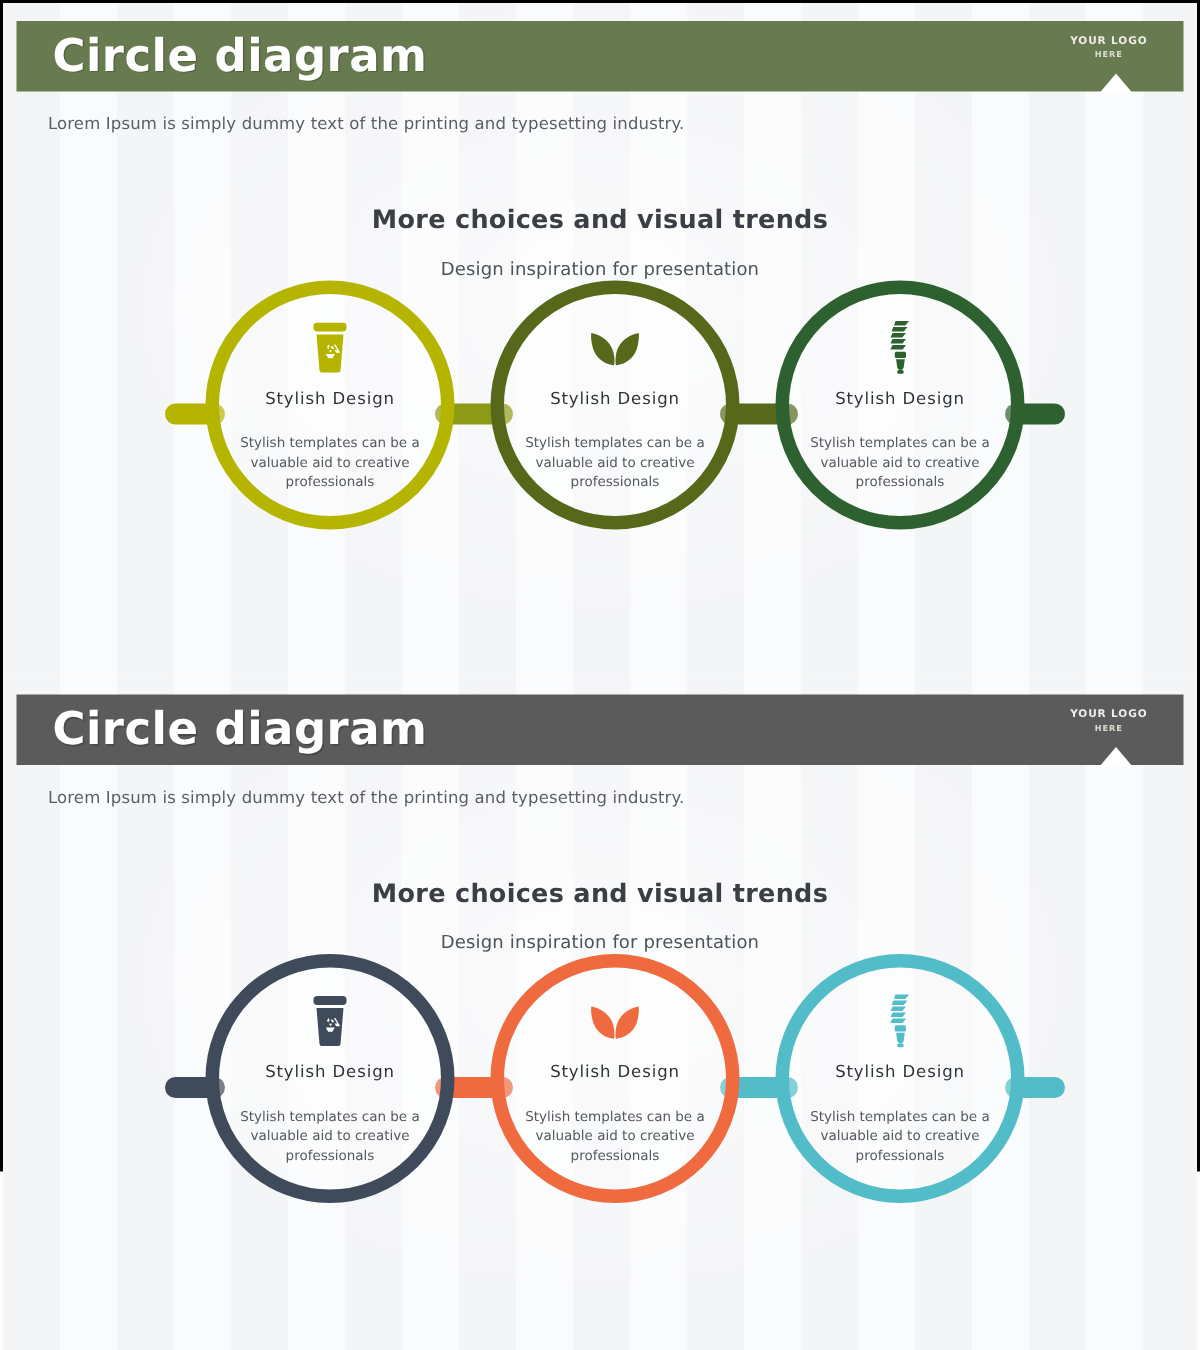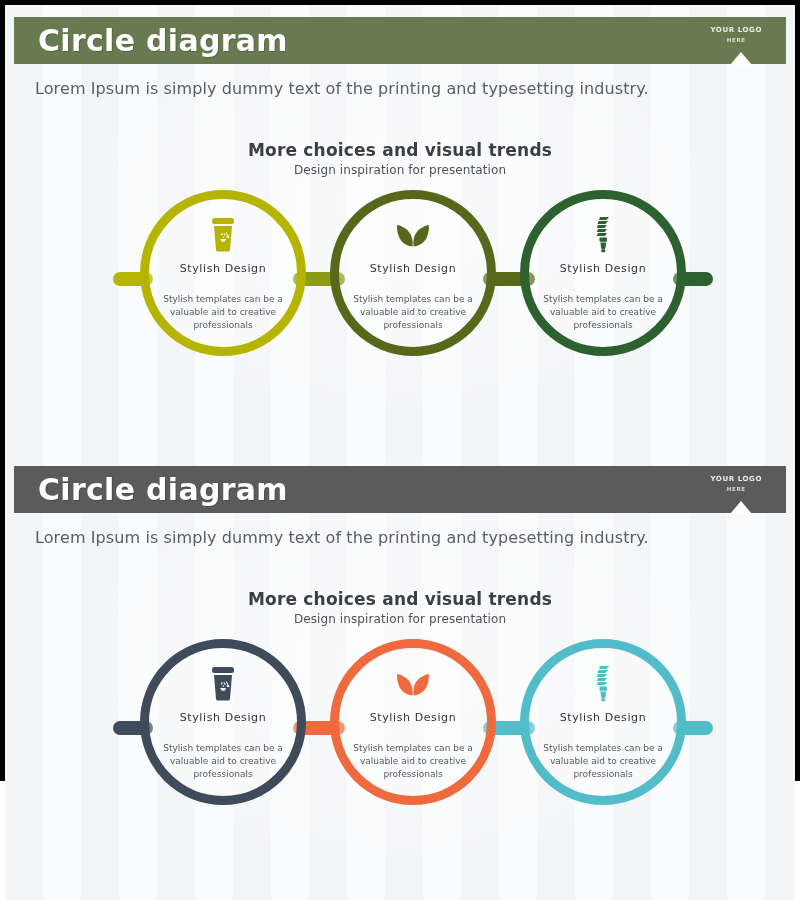--- a/index.html
+++ b/index.html
@@ -6,21 +6,21 @@
   body{
     width:800px;height:900px;
     background:#ffffff;
     font-family:"DejaVu Sans", sans-serif;
     overflow:hidden;
   }
   .page{
     position:relative;
     width:800px;height:781px;
     box-sizing:border-box;
-    border:5px solid #000000;
+    border:2px solid #000000;
     background:#ffffff;
   }
 
   
   .panel{
     position:absolute;
     left:0;right:0;
     overflow:hidden;
     background:
       repeating-linear-gradient(
@@ -92,21 +92,21 @@
     border-left:11px solid transparent;
     border-right:11px solid transparent;
     border-bottom:13px solid #ffffff;
     z-index:6;
   }
 
   
   .lorem{
     position:absolute;
     left:30px;
-    font-size:16px;
+    font-size:11px;
     color:#5a5e63;
     letter-spacing:.1px;
     white-space:nowrap;
     z-index:4;
   }
   .panel.top .lorem{ top:74px; }
   .panel.bottom .lorem{ top:74px; }
 
   
   .heads{
@@ -118,21 +118,21 @@
   .panel.top .heads{ top:135px; }
   .panel.bottom .heads{ top:583px; }
   .panel.bottom .heads{ top:135px; }
   .heads .h1{
     font-size:17px;
     font-weight:bold;
     color:#3b3f45;
     letter-spacing:.2px;
   }
   .heads .h2{
-    margin-top:3px;
+    margin-top:15px;
     font-size:12px;
     color:#4d5258;
     letter-spacing:.1px;
   }
 
   
   .row{
     position:absolute;
     left:0;right:0;
     height:180px;

